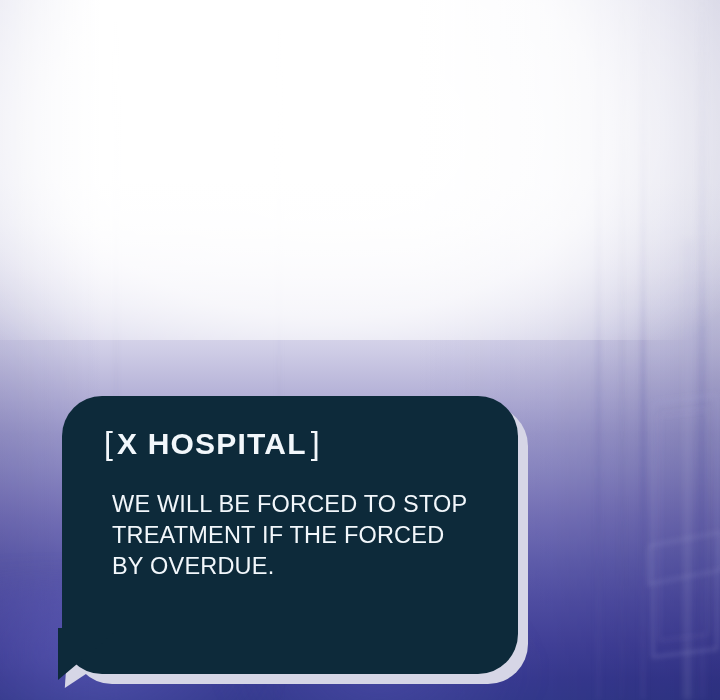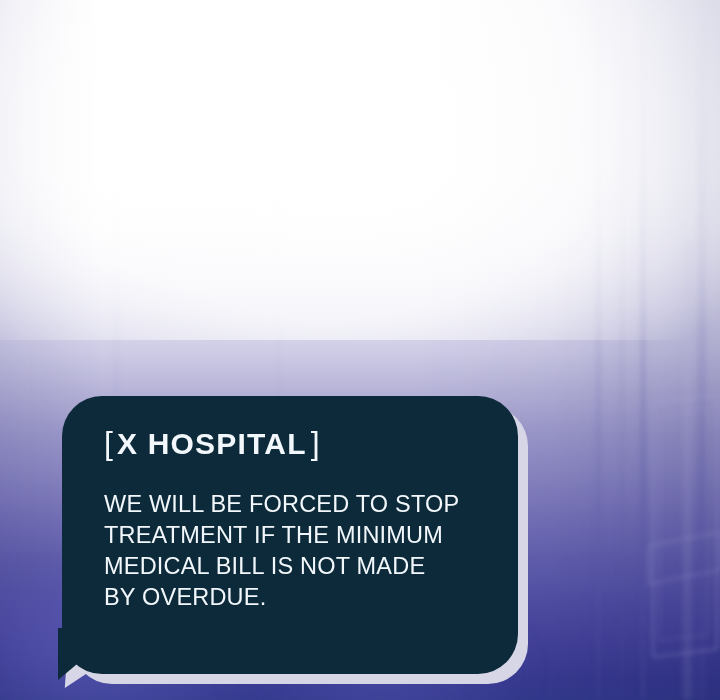--- a/index.html
+++ b/index.html
@@ -236,21 +236,21 @@
     letter-spacing: 0;
   }
   .title-word { padding: 0 4px; }
 
   .bubble-body {
     color: #f2f7fb;
     font-size: 23.5px;
     font-weight: 400;
     line-height: 1.32;
     letter-spacing: 0.2px;
-    margin: 0;
+    margin: 8px;
   }
   .bubble-body .line { display: block; white-space: nowrap; }
 </style>
 </head>
 <body>
 
 <div id="panel">
 
   <div class="bg-base"></div>
   <div class="bg-side-shade"></div>
@@ -280,21 +280,20 @@
     <div class="bubble-tail"></div>
 
     <div class="bubble-content">
 
       <div class="bubble-title">
         <span class="bracket">[</span><span class="title-word">X HOSPITAL</span><span class="bracket">]</span>
       </div>
 
       <p class="bubble-body">
         <span class="line">WE WILL BE FORCED TO STOP</span>
-        <span class="line">TREATMENT IF THE MINIMUM</span>
-        <span class="line">MEDICAL BILL IS NOT MADE</span>
+        <span class="line">TREATMENT IF THE FORCED</span>
         <span class="line">BY OVERDUE.</span>
       </p>
 
     </div>
   </div>
 
 </div>
 
 </body></html>

